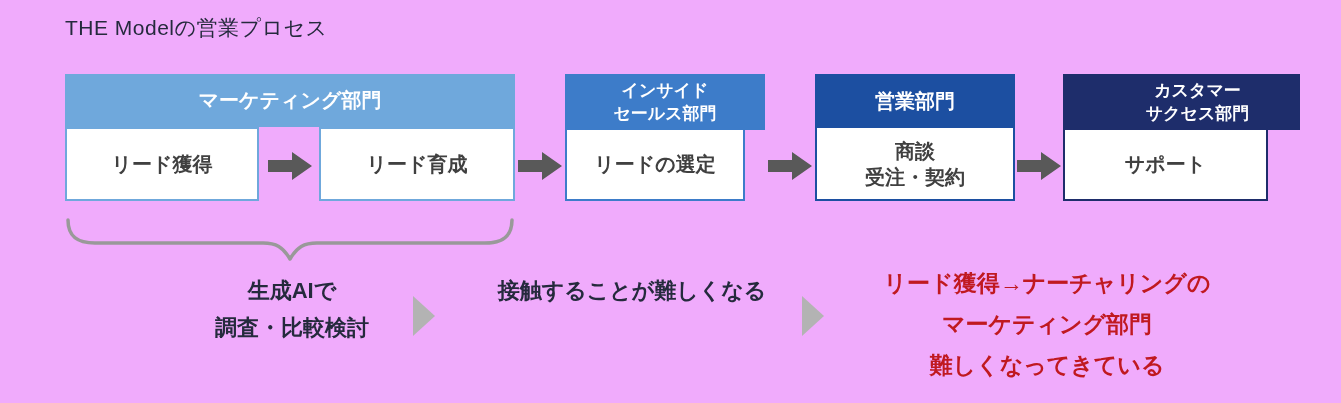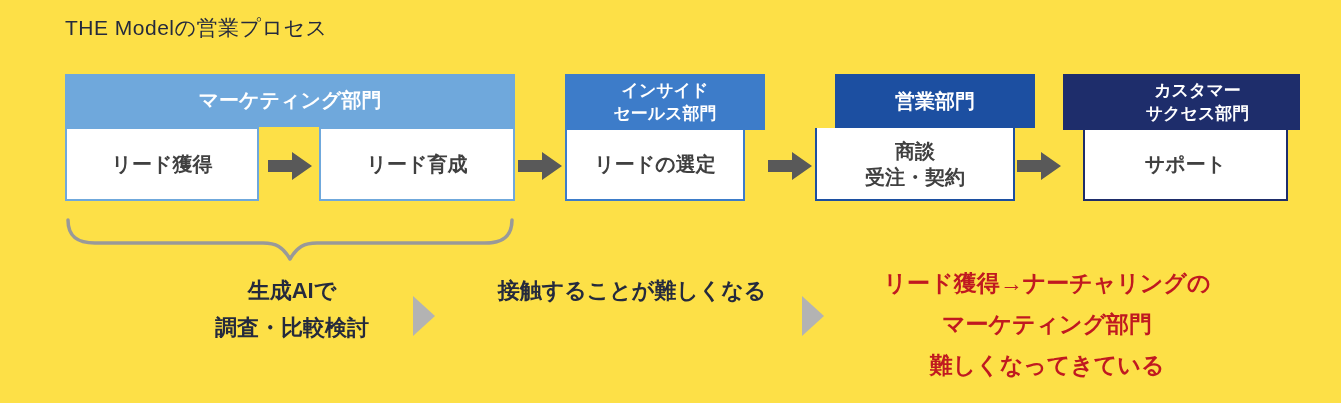--- a/index.html
+++ b/index.html
@@ -1,19 +1,19 @@
 <!DOCTYPE html>
 <html><head>
 <meta charset="utf-8">
 <style>
   html,body{margin:0;padding:0;background:#ffffff;}
   .canvas{
     position:relative;
     width:1341px;height:403px;
-    background:#fde047;
+    background:#f0abfc;
     font-family:"Liberation Sans","DejaVu Sans",sans-serif;
     overflow:hidden;
   }
   .title{
     position:absolute;left:65px;top:14px;
     font-size:21px;line-height:28px;font-weight:500;color:#252A3D;
     letter-spacing:.5px;
   }
   
   .hdr{
@@ -81,37 +81,37 @@
     <span class="hdr-line">セールス部門</span>
   </div>
   <div class="stepbox is-bd" style="left:565px;top:130px;width:180px;height:71px;">
     <span>リードの選定</span>
   </div>
 
   <svg class="arrow" style="left:768px;top:150px;" width="44" height="32" viewBox="0 0 44 32">
     <polygon points="0,10 24,10 24,2 44,16 24,30 24,22 0,22" fill="#595959"></polygon>
   </svg>
 
-  <div class="hdr sl-bg" style="left:815px;top:74px;width:200px;height:54px;font-size:20px;margin-left:20px;">
+  <div class="hdr sl-bg" style="left:815px;top:74px;width:200px;height:54px;font-size:20px;">
     <span class="hdr-line">営業部門</span>
   </div>
   <div class="stepbox sl-bd" style="left:815px;top:128px;width:200px;height:73px;line-height:26px;">
     <span>商談</span>
     <span>受注・契約</span>
   </div>
 
   <svg class="arrow" style="left:1017px;top:150px;" width="44" height="32" viewBox="0 0 44 32">
     <polygon points="0,10 24,10 24,2 44,16 24,30 24,22 0,22" fill="#595959"></polygon>
   </svg>
 
   <div class="hdr cs-bg" style="left:1063px;top:74px;width:205px;height:56px;font-size:17px;line-height:23px;">
     <span class="hdr-line">カスタマー</span>
     <span class="hdr-line">サクセス部門</span>
   </div>
-  <div class="stepbox cs-bd" style="left:1063px;top:130px;width:205px;height:71px;margin-left:20px;">
+  <div class="stepbox cs-bd" style="left:1063px;top:130px;width:205px;height:71px;">
     <span>サポート</span>
   </div>
 
   <svg class="brace" width="450" height="46" viewBox="0 0 450 46">
     <path d="M 3,4 C 3,21 13,27 30,27 L 198,27 C 211,27 218,31 225,43 C 232,31 239,27 252,27 L 420,27 C 437,27 447,21 447,4" stroke="#999999" stroke-width="3.5" fill="none" stroke-linecap="round" stroke-linejoin="round"></path>
   </svg>
 
   <div class="note" style="left:168px;top:272px;width:248px;">
     <div>生成AIで</div>
     <div>調査・比較検討</div>

